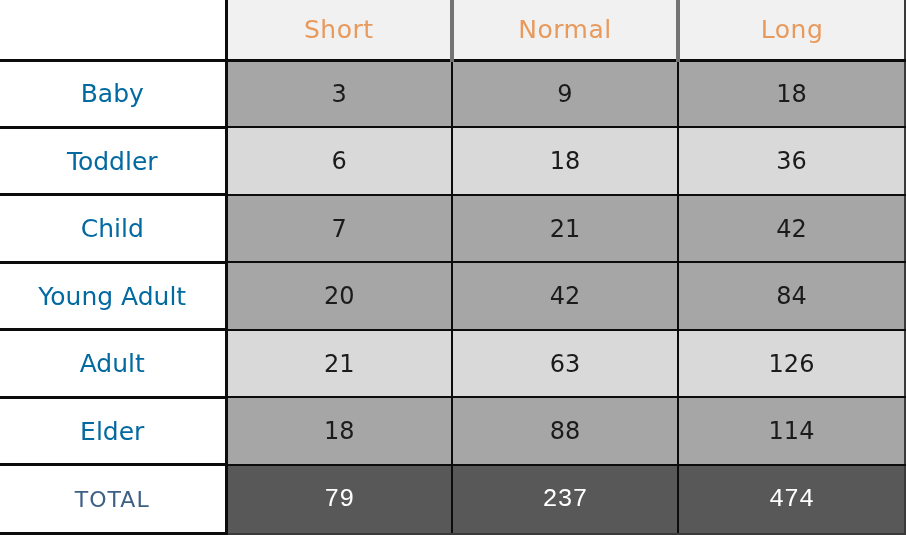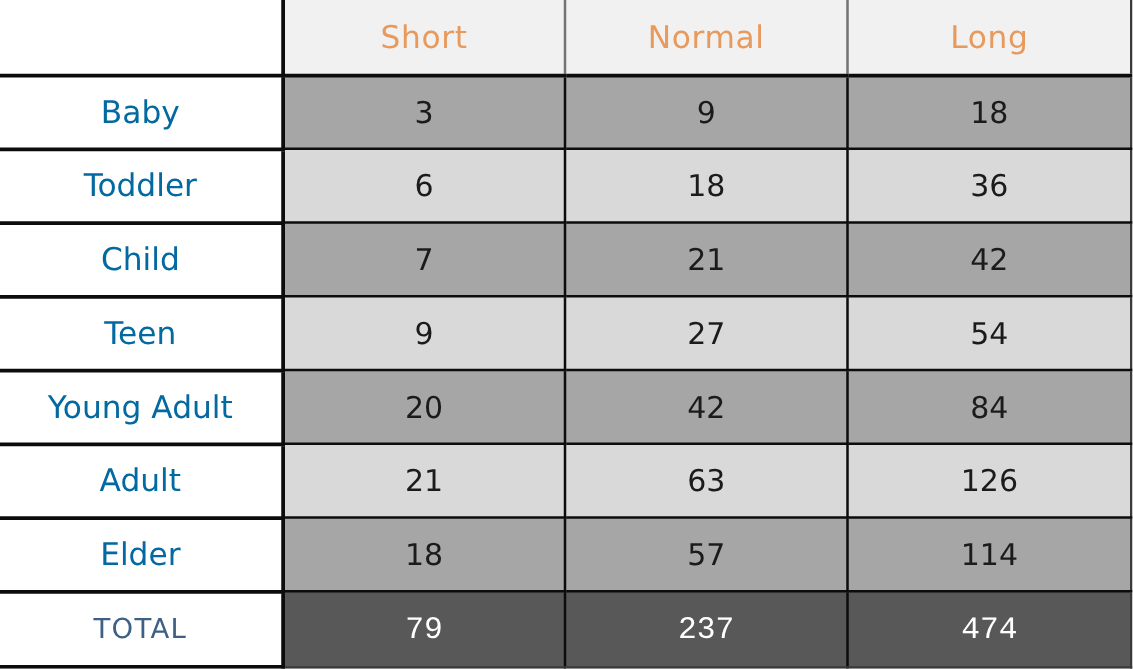--- a/index.html
+++ b/index.html
@@ -38,21 +38,21 @@
     background: #ffffff;
     border-right: 3px solid #0c0c0c;
     border-bottom: 3px solid #0c0c0c;
   }
   th.col-header {
     background: #f1f1f1;
     color: #e89a5d;
     font-size: 25px;
     letter-spacing: 0.5px;
     border-bottom: 3px solid #0c0c0c;
-    border-right: 2px solid #737373;
+    border-right: 4px solid #737373;
   }
   th.col-header.last { border-right: 2px solid #3a3a3a; }
 
   
   tr.data-row { height: 59px; }
   td.row-label {
     background: #ffffff;
     color: #0369a1;
     font-size: 25px;
     border-right: 3px solid #0c0c0c;
@@ -116,42 +116,36 @@
       <td class="data-cell">6</td>
       <td class="data-cell">18</td>
       <td class="data-cell last">36</td>
     </tr>
     <tr class="data-row band-dark">
       <td class="row-label">Child</td>
       <td class="data-cell">7</td>
       <td class="data-cell">21</td>
       <td class="data-cell last">42</td>
     </tr>
-    <tr class="data-row band-light">
-      <td class="row-label">Teen</td>
-      <td class="data-cell">9</td>
-      <td class="data-cell">27</td>
-      <td class="data-cell last">54</td>
-    </tr>
     <tr class="data-row band-dark">
       <td class="row-label">Young Adult</td>
       <td class="data-cell">20</td>
       <td class="data-cell">42</td>
       <td class="data-cell last">84</td>
     </tr>
     <tr class="data-row band-light">
       <td class="row-label">Adult</td>
       <td class="data-cell">21</td>
       <td class="data-cell">63</td>
       <td class="data-cell last">126</td>
     </tr>
     <tr class="data-row band-dark">
       <td class="row-label">Elder</td>
       <td class="data-cell">18</td>
-      <td class="data-cell">57</td>
+      <td class="data-cell">88</td>
       <td class="data-cell last">114</td>
     </tr>
     <tr class="total-row">
       <td class="row-label">TOTAL</td>
       <td class="data-cell">79</td>
       <td class="data-cell">237</td>
       <td class="data-cell last">474</td>
     </tr>
   </tbody>
 </table>

